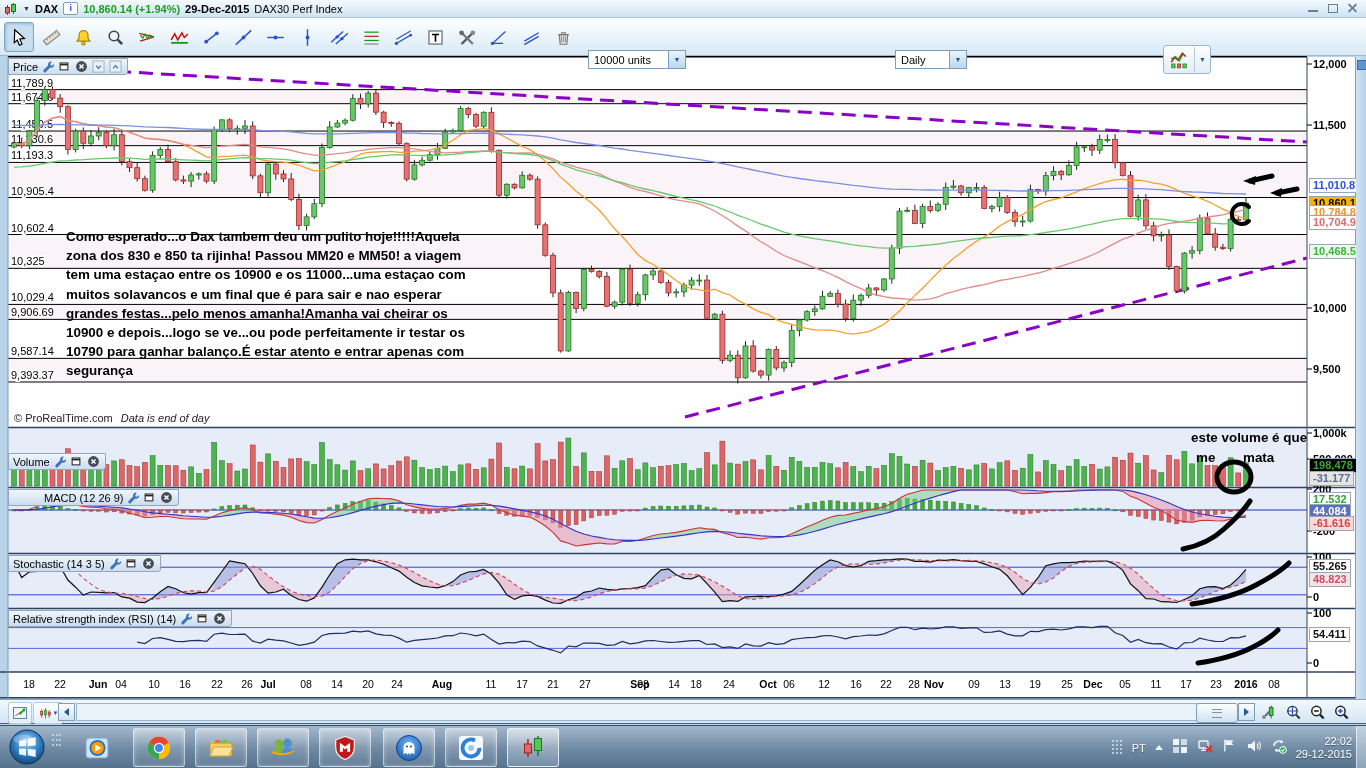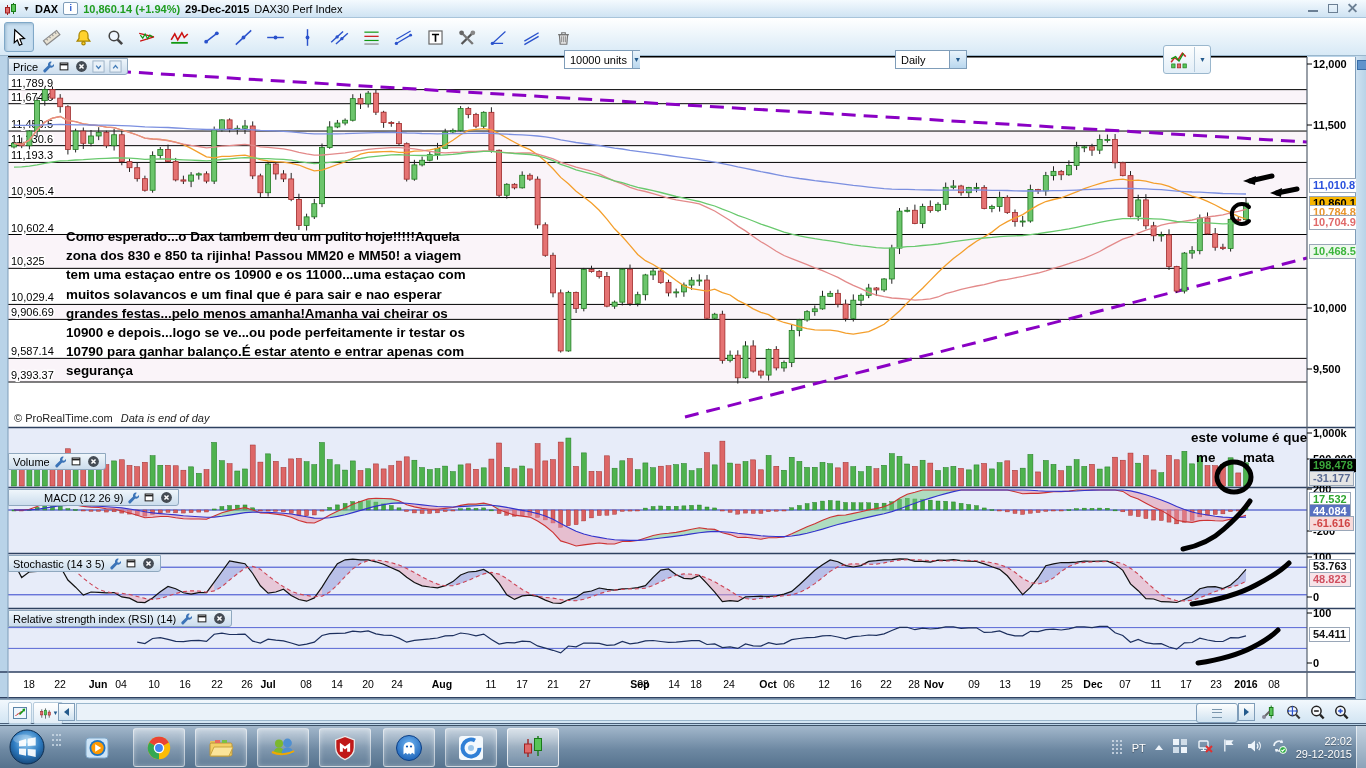--- a/index.html
+++ b/index.html
@@ -28,21 +28,21 @@
   #tools{position:absolute;left:4px;top:4px;display:flex;gap:2px}
   .tool{width:28px;height:28px;border:1px solid transparent;border-radius:3px;
     display:flex;align-items:center;justify-content:center}
   .tool.sel{background:#c9dff0;border-color:#7fa8c8;box-shadow:inset 1px 1px 3px #9ab8cf}
   .dd{position:absolute;height:19px;background:#fff;border:1px solid #7f9db9;font-size:11px;
     display:flex;align-items:center;box-sizing:border-box}
   .dd .txt{padding:0 5px;white-space:nowrap}
   .dd .btn{width:16px;align-self:stretch;background:linear-gradient(#eaf4fc,#b9d7ee);
     border-left:1px solid #7f9db9;display:flex;align-items:center;justify-content:center;
     font-size:7px;color:#245a8c;margin-left:auto}
-  .dd-units{left:564px;top:32px;width:76px}
+  .dd-units{left:588px;top:32px;width:98px}
   .dd-period{left:895px;top:32px;width:72px}
   .ctwrap{position:absolute;left:1163px;top:27px;display:flex;align-items:center;height:27px;
     background:linear-gradient(#fdfefe,#e2eef8);border:1px solid #9ab7cd;border-radius:3px}
   .ctbtn{width:30px;height:25px;display:flex;align-items:center;justify-content:center;border-right:1px solid #b6cbdc}
   .ctdd{width:15px;text-align:center;font-size:7px;color:#245a8c}
   
   #overlay{position:absolute;inset:0;pointer-events:none}
   #overlay *{pointer-events:auto}
   .ptab{position:absolute;display:flex;align-items:center;gap:3px;height:17px;padding:0 4px;
     background:linear-gradient(#eff6fb,#ccdded);border:1px solid #8fa8bf;font-size:11px;color:#000;
@@ -1076,21 +1076,21 @@
       <div class="tag" style="top: 177.674px; color: rgb(42, 80, 221); background: rgb(255, 255, 255);">11,010.87</div>
       <div class="tag" style="top: 196.063px; color: rgb(0, 0, 0); background: rgb(247, 181, 0);">10,860.14</div>
       <div class="tag" style="top: 205.25px; color: rgb(232, 150, 46); background: rgb(255, 255, 255);">10,784.84</div>
       <div class="tag" style="top: 214.994px; color: rgb(224, 106, 106); background: rgb(255, 255, 255);">10,704.97</div>
       <div class="tag" style="top: 243.834px; color: rgb(61, 181, 61); background: rgb(238, 248, 238);">10,468.57</div>
       <div class="tag" style="top: 458px; color: rgb(58, 165, 58); background: #000000;">198,478</div>
       <div class="tag" style="top: 471px; color: rgb(90, 106, 146); background: #e5e5e5;">-31.177</div>
       <div class="tag" style="top: 492px; color: rgb(46, 165, 46); background: rgb(255, 255, 255);">17.532</div>
       <div class="tag" style="top: 504px; color: rgb(255, 255, 255); background: rgb(88, 112, 192);">44.084</div>
       <div class="tag" style="top: 516px; color: rgb(208, 69, 69); background: rgb(247, 218, 218);">-61.616</div>
-      <div class="tag" style="top: 559px; color: rgb(17, 17, 17); background: rgb(255, 255, 255);">53.763</div>
+      <div class="tag" style="top: 559px; color: rgb(17, 17, 17); background: rgb(255, 255, 255);">55.265</div>
       <div class="tag" style="top: 572px; color: rgb(208, 80, 96); background: rgb(247, 227, 232);">48.823</div>
       <div class="tag" style="top: 627px; color: rgb(17, 17, 17); background: rgb(255, 255, 255);">54.411</div>
       <div class="ptab" style="left: 8px; top: 58px;">
         <span>Price</span>
         <span class="ticon">
           <svg viewBox="0 0 14 14" width="13" height="13">
             <path d="M11.6 1.8a3.2 3.2 0 0 0-3.9 4.1L3 10.6a1.55 1.55 0 1 0 2.2 2.2l4.7-4.7a3.2 3.2 0 0 0 4.1-3.9L12 6.2 10.4 5.8 10 4.2Z" fill="#3b74b8"></path>
           </svg>
         </span>
         <span class="ticon">
@@ -1226,21 +1226,21 @@
       <div class="dlab" style="left: 824px;">12</div>
       <div class="dlab" style="left: 856px;">16</div>
       <div class="dlab" style="left: 886px;">22</div>
       <div class="dlab" style="left: 914px;">28</div>
       <div class="dlab b" style="left: 934px;">Nov</div>
       <div class="dlab" style="left: 974px;">09</div>
       <div class="dlab" style="left: 1005px;">13</div>
       <div class="dlab" style="left: 1035px;">19</div>
       <div class="dlab" style="left: 1067px;">25</div>
       <div class="dlab b" style="left: 1093px;">Dec</div>
-      <div class="dlab" style="left: 1125px;">07</div>
+      <div class="dlab" style="left: 1125px;">05</div>
       <div class="dlab" style="left: 1156px;">11</div>
       <div class="dlab" style="left: 1186px;">17</div>
       <div class="dlab" style="left: 1216px;">23</div>
       <div class="dlab b" style="left: 1246px;">2016</div>
       <div class="dlab" style="left: 1274px;">08</div>
     </div>
 
   <div class="bottombar">
     <span class="bbico" style="left:8px">
       <svg viewBox="0 0 16 16" width="16" height="16">

